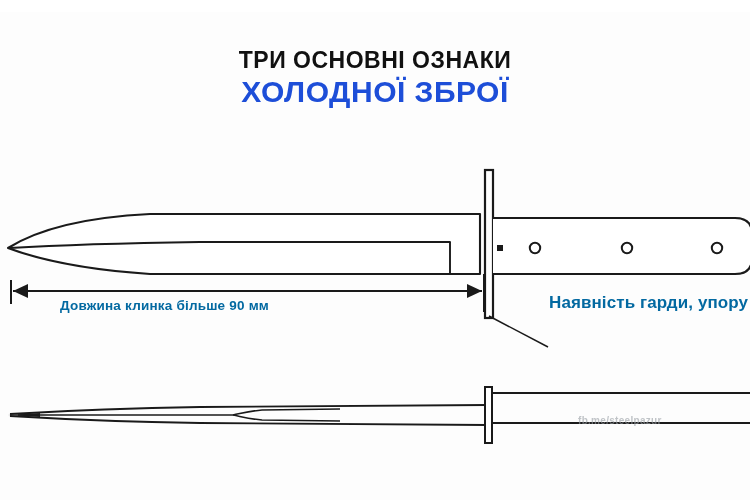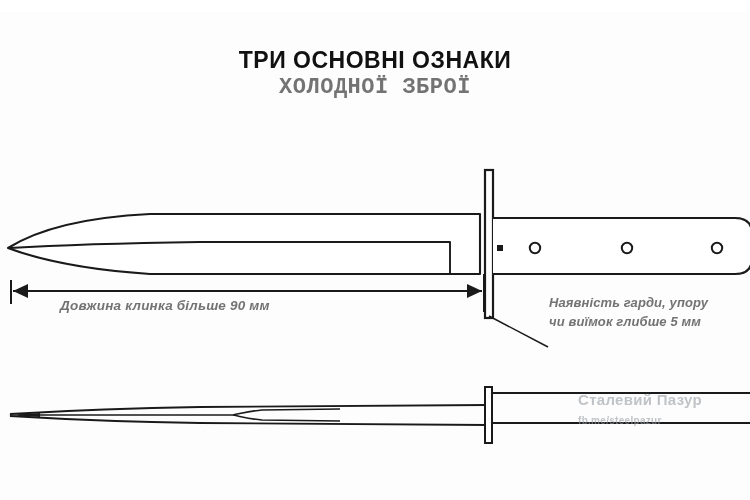--- a/index.html
+++ b/index.html
@@ -40,53 +40,52 @@
   .title-line1 {
     font-family: "Liberation Sans", sans-serif;
     font-weight: bold;
     font-size: 23px;
     letter-spacing: 0.5px;
     color: #111111;
     line-height: 1.05;
     margin: 0;
   }
   .title-line2 {
-    font-family: Liberation Mono, monospace;
-    font-weight: bold;
-    font-size: 22px;
+    font-family: Liberation Sans, sans-serif;
+    font-weight: bold;
+    font-size: 30px;
     letter-spacing: 0.5px;
-    color: #737373;
+    color: #1d4ed8;
     line-height: 1.15;
     margin: 0;
     margin-top: 3px;
   }
   .label-text {
     position: absolute;
     font-family: "Liberation Sans", sans-serif;
     font-weight: bold;
-    color: #737373;
+    color: #0369a1;
     white-space: nowrap;
-    font-style: italic;
   }
   #label-blade-length {
     left: 60px;
     top: 286px;
     font-size: 13.5px;
     letter-spacing: 0.2px;
   }
   #label-blade-thickness {
     left: 62px;
     top: 428px;
     font-size: 13.5px;
     letter-spacing: 0.2px;
   }
   #label-guard-block {
     left: 549px;
     top: 281px;
-    font-size: 13px;
+    font-size: 17px;
     line-height: 19px;
     letter-spacing: 0.1px;
   }
   #label-guard-block div {
     white-space: nowrap;
   }
   .watermark {
     position: absolute;
     font-family: "Liberation Sans", sans-serif;
     font-weight: bold;
@@ -189,19 +188,17 @@
   <div class="title-block">
     <p class="title-line1">ТРИ ОСНОВНІ ОЗНАКИ</p>
     <p class="title-line2">ХОЛОДНОЇ ЗБРОЇ</p>
   </div>
 
   <div class="label-text" id="label-blade-length">Довжина клинка більше 90 мм</div>
 
 
   <div class="label-text" id="label-guard-block">
     <div>Наявність гарди, упору</div>
-    <div>чи виїмок глибше 5 мм</div>
   </div>
 
-  <div class="watermark" id="watermark-name">Сталевий Пазур</div>
   <div class="watermark" id="watermark-link">fb.me/steelpazur</div>
 
 </div>
 
 </body></html>

